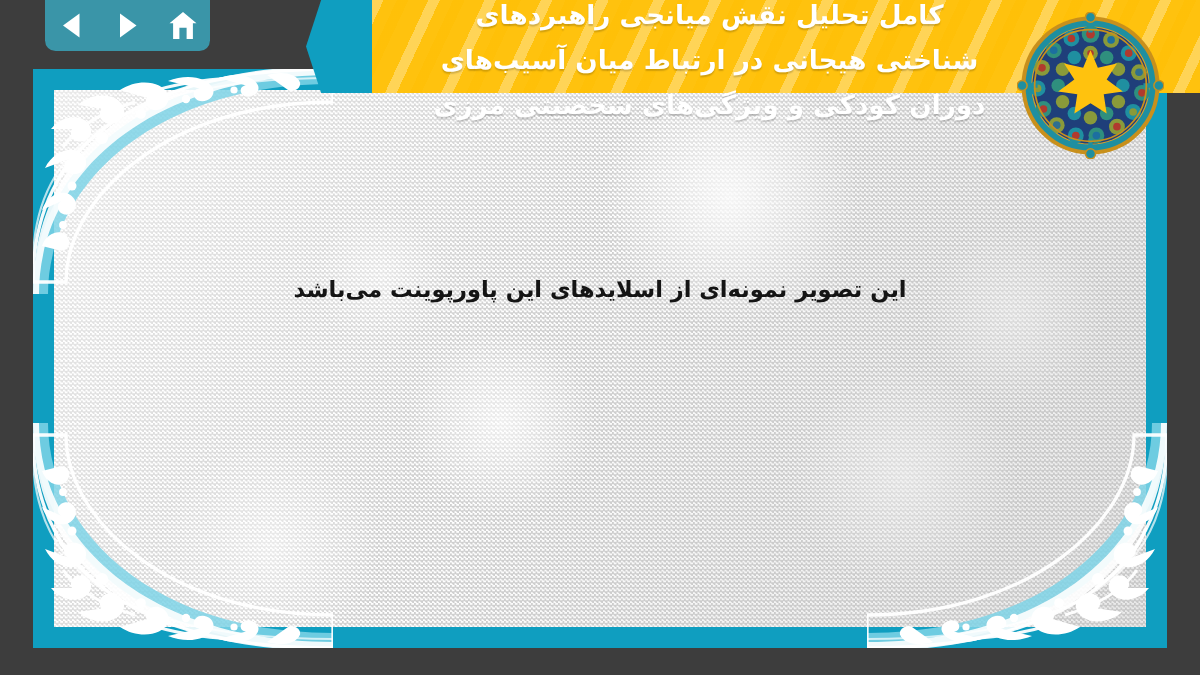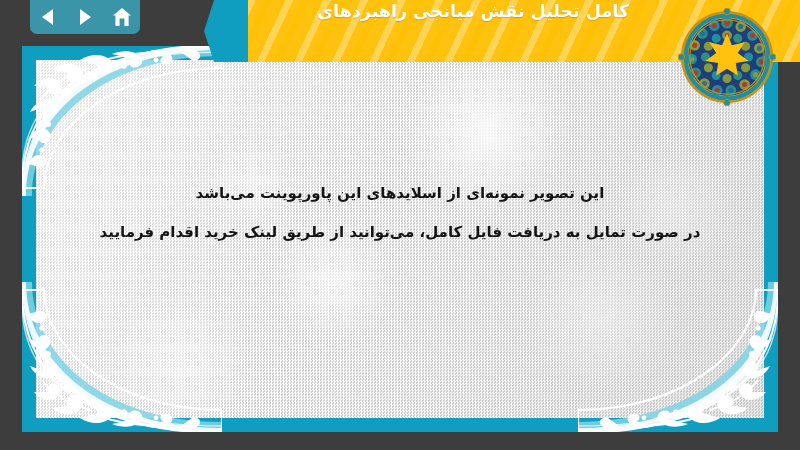--- a/index.html
+++ b/index.html
@@ -248,29 +248,30 @@
         <g fill="none" stroke="#ffffff" stroke-width="2" opacity="0.95">
           <path d="M20,52 c10,-14 28,-24 48,-30"></path>
           <path d="M14,80 c6,-16 18,-30 34,-40"></path>
           <path d="M76,16 c18,-6 38,-9 58,-10"></path>
         </g>
       </svg>
     </div>
 
     <div id="body-text">
       <div class="bline">این تصویر نمونه‌ای از اسلایدهای این پاورپوینت می‌باشد</div>
-      <div class="bline">در صورت تمایل به دریافت فایل کامل، می‌توانید از طریق لینک خرید اقدام فرمایید</div>
     </div>
   </div>
 
   <div id="banner-tab"></div>
   <div id="banner"></div>
 
   <div id="title-stack">
     <div class="tline">کامل تحلیل نقش میانجی راهبردهای</div>
+    <div class="tline">شناختی هیجانی در ارتباط میان آسیب‌های</div>
+    <div class="tline">دوران کودکی و ویژگی‌های شخصیتی مرزی</div>
   </div>
 
   <div id="medallion">
     <svg viewBox="0 0 100 100" aria-hidden="true">
       <defs>
         <clipPath id="medclip">
             <circle cx="50" cy="50" r="46"></circle>
           </clipPath>
       </defs>
       <circle cx="50" cy="50" r="47" fill="#c8901c"></circle>

